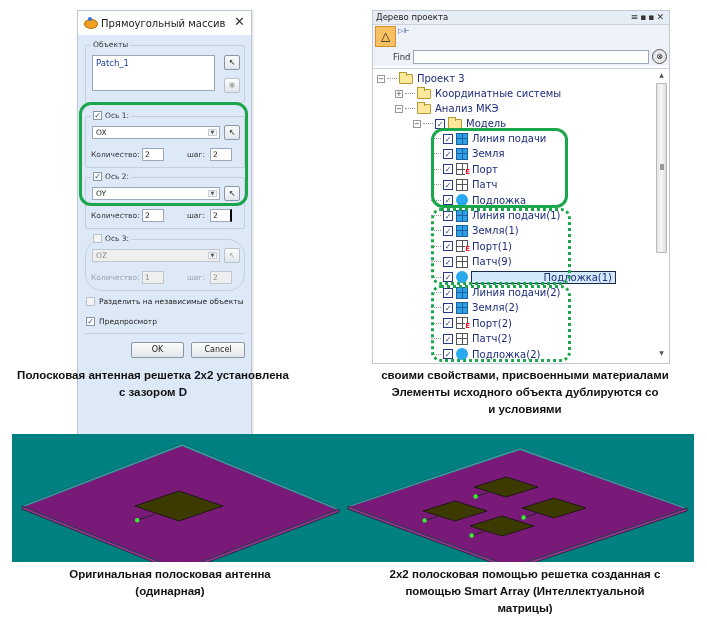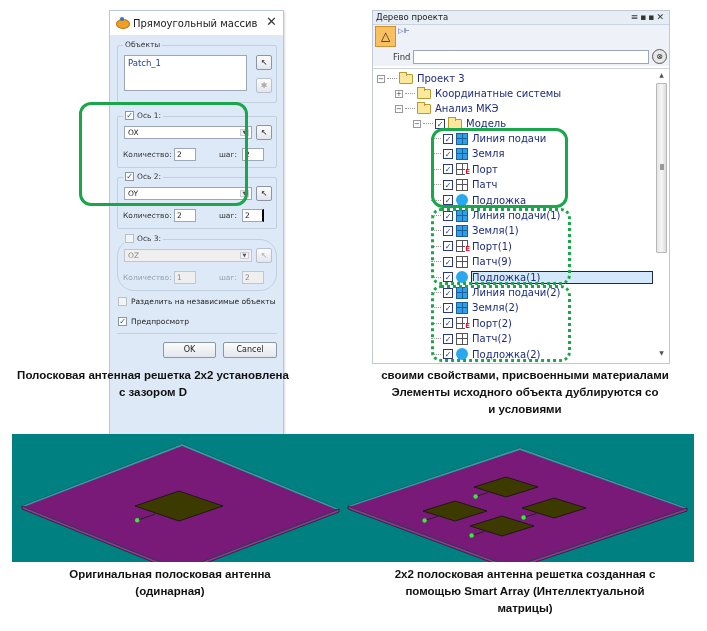--- a/index.html
+++ b/index.html
@@ -4,21 +4,21 @@
 <style>
   * { box-sizing: border-box; }
   html, body { margin: 0; padding: 0; }
   body {
     width: 707px; height: 631px; background: #ffffff; position: relative; overflow: hidden;
     font-family: "DejaVu Sans", sans-serif; color: #1a1a1a;
   }
   
   .dialog {
     position: absolute; left: 77px; top: 10px; width: 175px; height: 436px;
-    background: #dde9f7; border: 1px solid #b9c7d8; box-shadow: 1px 1px 2px rgba(0,0,0,0.15); margin-left: 32px;
+    background: #dde9f7; border: 1px solid #b9c7d8; box-shadow: 1px 1px 2px rgba(0,0,0,0.15);
   }
   .dlg-title {
     position: absolute; left: 0; top: 0; width: 100%; height: 24px; background: #ffffff;
     display: flex; align-items: center; font-size: 10px;
   }
   .dlg-title .logo { width: 14px; height: 12px; margin: 0 4px 0 5px; position: relative; }
   .dlg-title .logo::before { content:""; position:absolute; left:1px; top:2px; width:12px; height:8px; border-radius:50%; background:#f0a020; border:1px solid #c07010; }
   .dlg-title .logo::after { content:""; position:absolute; left:5px; top:0; width:4px; height:4px; border-radius:50%; background:#3070d0; }
   .dlg-title .close { position: absolute; right: 6px; top: 3px; font-size: 13px; color:#333; cursor:pointer; }
   .group {
@@ -312,21 +312,21 @@
             <span></span>
             <span></span>
             <span></span>
           </span>
           <span>Патч(9)</span>
         </div>
         <div class="t-row" style="left: 58px; top: 200.6px;">
           <span class="conn"></span>
           <span class="tcb">✓</span>
           <span class="ico-circle"></span>
-          <span class="sel" style="width: 180px;">Подложка(1)</span>
+          <span class="sel" style="width: 143px; text-align: right;">Подложка(1)</span>
         </div>
         <div class="t-row" style="left: 58px; top: 216px;">
           <span class="conn"></span>
           <span class="tcb">✓</span>
           <span class="ico-grid">
             <span></span>
             <span></span>
             <span></span>
             <span></span>
           </span>
@@ -422,16 +422,16 @@
       <line x1="472.4" y1="97.5" x2="459.6" y2="101.5" stroke="#222" stroke-width="1"></line>
       <circle cx="459.6" cy="101.5" r="2.2" fill="#33ee33"></circle>
     </svg>
 </div>
 
 <div class="caption" style="left:20px;top:566px;width:300px;">
   <div>Оригинальная полосковая антенна</div>
   <div>(одинарная)</div>
 </div>
 <div class="caption" style="left:355px;top:566px;width:340px;">
-  <div>2x2 полосковая антенна решетка созданная с</div>
+  <div>2x2 полосковая помощью решетка созданная с</div>
   <div>помощью Smart Array  (Интеллектуальной</div>
   <div>матрицы)</div>
 </div>
 
 </body></html>

